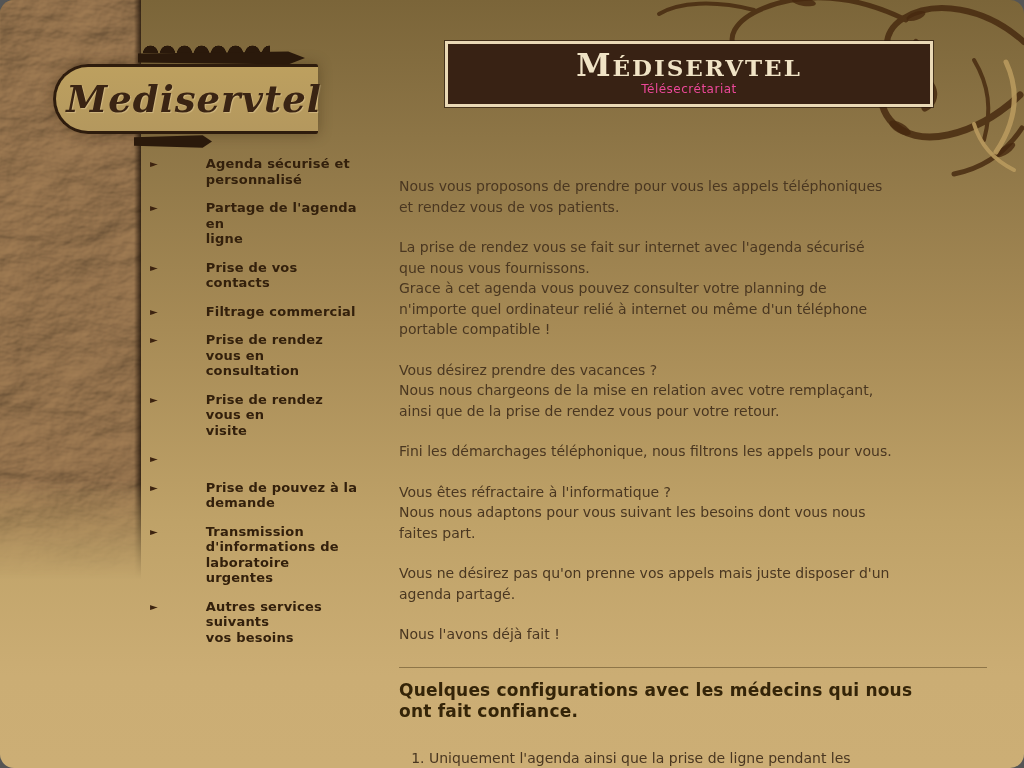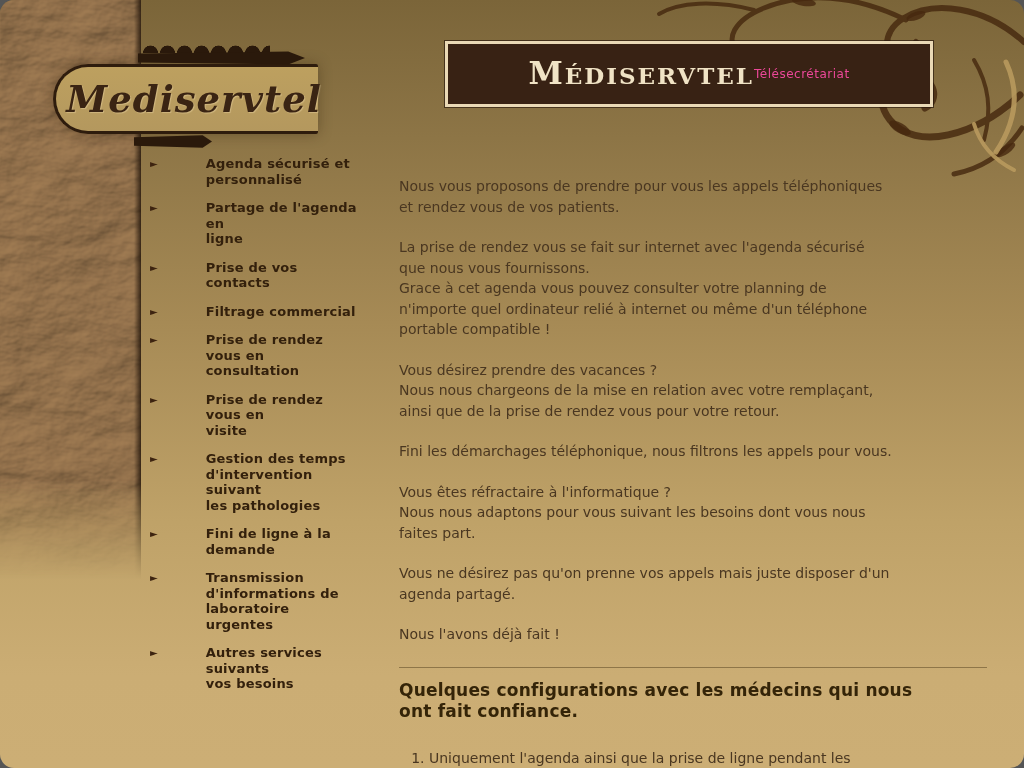--- a/index.html
+++ b/index.html
@@ -57,21 +57,21 @@
     font-size:13px;font-weight:bold;line-height:15.5px;color:#33200c;
     white-space:pre-line;letter-spacing:.2px;margin-left:40px;
   }
   
   .flourish{position:absolute;right:0;top:0;z-index:1;}
   
   .banner{
     position:absolute;left:445px;top:41px;width:482px;height:60px;z-index:4;
     background:#382214;border:3px solid #ead9b6;
     box-shadow:0 0 0 1px rgba(35,20,10,.65);
-    display:flex;align-items:center;justify-content:center;
+    display:flex;flex-direction:column;align-items:center;justify-content:center;
   }
   .banner-title{
     margin:0;font-family:"DejaVu Serif",serif;font-weight:bold;font-size:23px;
     color:#f0e3c5;letter-spacing:2px;line-height:26px;
   }
   .banner-title::first-letter{font-size:31px;}
   .banner-subtitle{
     margin:0;font-size:12px;color:#ec4899;line-height:16px;letter-spacing:.5px;
   }
   
@@ -162,27 +162,24 @@
       <span class="menu-label">Prise de rendez vous en
 consultation</span>
     </div>
     <div class="menu-item">
       <span class="menu-arrow">►</span>
       <span class="menu-label">Prise de rendez vous en
 visite</span>
     </div>
     <div class="menu-item">
       <span class="menu-arrow">►</span>
-      <span class="menu-label">Gestion des temps
-d'intervention suivant
-les pathologies</span>
-    </div>
-    <div class="menu-item">
-      <span class="menu-arrow">►</span>
-      <span class="menu-label">Fini de ligne à la
+    </div>
+    <div class="menu-item">
+      <span class="menu-arrow">►</span>
+      <span class="menu-label">Prise de pouvez à la
 demande</span>
     </div>
     <div class="menu-item">
       <span class="menu-arrow">►</span>
       <span class="menu-label">Transmission
 d'informations de
 laboratoire urgentes</span>
     </div>
     <div class="menu-item">
       <span class="menu-arrow">►</span>

